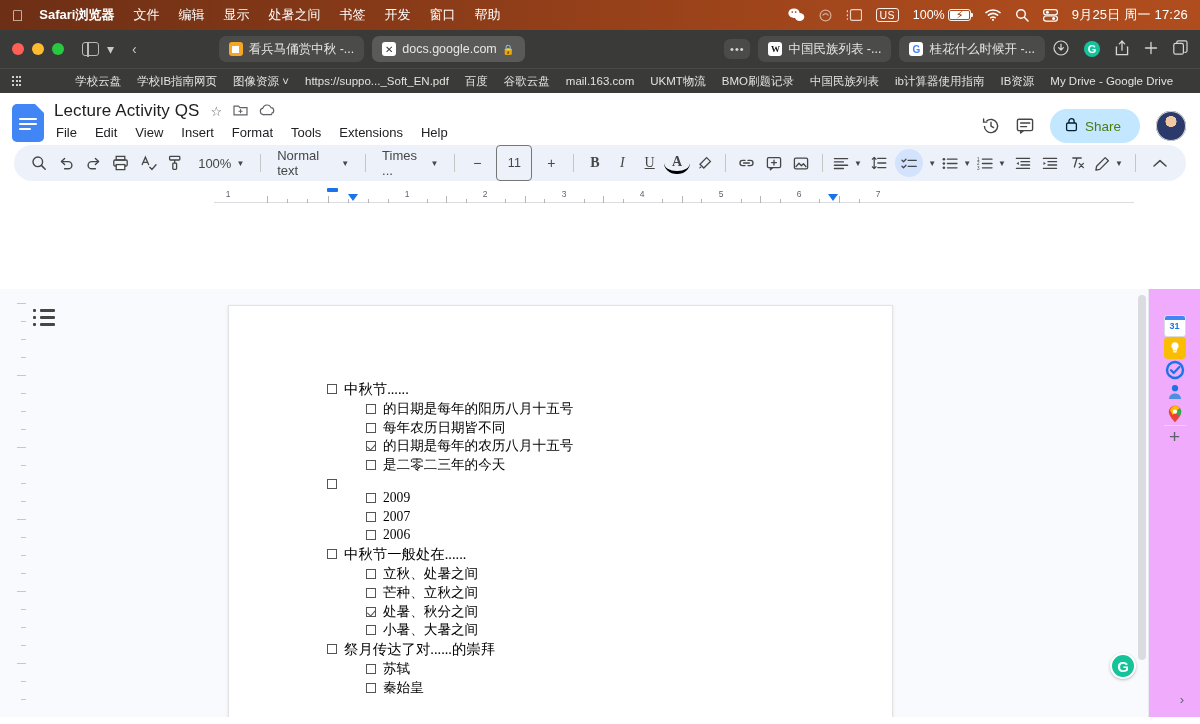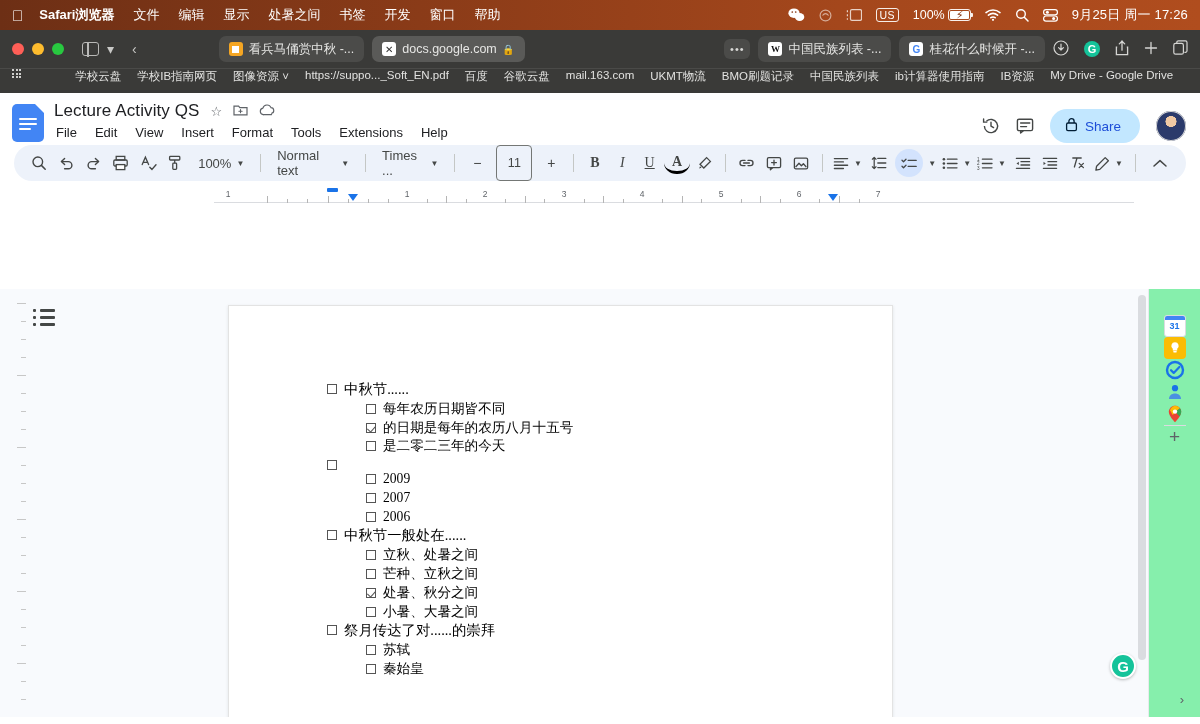--- a/index.html
+++ b/index.html
@@ -62,21 +62,21 @@
   .lock { font-size: 10px; }
   .addr-spacer { flex: 1; }
   .dots-btn {
     width: 26px; height: 20px; background: #4b4b49; border-radius: 6px; color: #d8d8d6;
     display: flex; align-items: center; justify-content: center; font-size: 11px; letter-spacing: 1px;
   }
   .right-icons { margin-left: auto; display: flex; align-items: center; gap: 15px; color: #d5d5d3; font-size: 14px; }
   .gram { width: 16px; height: 16px; border-radius: 50%; background: #15c39a; color: #fff; font-size: 11px; display: flex; align-items: center; justify-content: center; font-weight: bold; }
 
   .bookmarks {
-    height: 25px; display: flex; gap: 16px; padding: 0 12px;
+    height: 25px; display: flex; align-items: center; gap: 16px; padding: 0 12px;
     color: #e2e2e0; font-size: 11.5px; border-top: 1px solid #4a4a48; white-space: nowrap; overflow: hidden;
   }
   .grid-ic { display: grid; grid-template-columns: repeat(3, 2px); grid-template-rows: repeat(3, 2px); gap: 1.6px; margin-right: 38px; }
   .grid-ic i { background: #cfcfcd; display: block; width: 2px; height: 2px; }
   .bm { cursor: default; }
 
   
   .docs { width: 1200px; height: 624px; background: #fff; position: relative; }
   .docs-header { display: flex; align-items: flex-start; padding: 8px 14px 0 12px; height: 52px; }
   .doc-ic {
@@ -89,21 +89,21 @@
   .doc-ic i:nth-child(2){ top: 19px; width: 18px; }
   .doc-ic i:nth-child(3){ top: 24px; width: 12px; }
   .title-row { display: flex; align-items: center; gap: 11px; }
   .doc-title { font-size: 17px; color: #202124; font-weight: 400; letter-spacing: .1px; }
   .t-ic { color: #5f6368; font-size: 13px; }
   .menu-row { display: flex; gap: 14px; margin-top: 3px; font-size: 13px; color: #202124; }
   .menu-row span { padding: 1px 2px; }
   .header-right { margin-left: auto; display: flex; align-items: center; gap: 16px; margin-top: 8px; }
   .hdr-ic { color: #444746; font-size: 16px; display: inline-flex; }
   .share-btn {
-    background: #c2e7ff; color: #1d4ed8; border-radius: 18px; height: 34px; display: flex;
+    background: #c2e7ff; color: #4d7c0f; border-radius: 18px; height: 34px; display: flex;
     align-items: center; gap: 7px; padding: 0 19px 0 15px; font-size: 13.5px;
   }
   .avatar {
     width: 30px; height: 30px; border-radius: 50%; overflow: hidden;
     background: radial-gradient(circle at 50% 35%, #f0c9a4 0 22%, #2b3a6b 23% 100%);
     box-shadow: 0 0 0 1px #d7d7d7 inset;
   }
 
   .toolbar-wrap { padding: 0 14px; }
   .toolbar {
@@ -153,21 +153,21 @@
   .cb.checked::after {
     content: ""; position: absolute; left: 2px; top: 0px; width: 4px; height: 7px;
     border: solid #555; border-width: 0 1.3px 1.3px 0; transform: rotate(42deg);
   }
   .chk-text { white-space: nowrap; }
   .a .chk-text { font-size: 13.6px; }
 
   .scrollbar { position: absolute; right: 54px; top: 6px; width: 8px; height: 365px; background: #dadce0; border-radius: 4px; }
 
   .rail {
-    position: absolute; right: 0; top: 0; bottom: 0; width: 52px; background: #86efac;
+    position: absolute; right: 0; top: 0; bottom: 0; width: 52px; background: #f0abfc;
     border-left: 1px solid #e8eaed; display: flex; flex-direction: column; align-items: center;
     padding-top: 26px; 
   }
   .rail-ic { width: 22px; height: 22px; display: flex; align-items: center; justify-content: center; font-size: 11px; border-radius: 3px; }
   .ic-cal { background: #fff; border: 1px solid #dadce0; color: #1a73e8; font-size: 9px; font-weight: bold; position: relative; overflow: hidden; }
   .ic-cal::before { content:""; position:absolute; top:0; left:0; right:0; height:4px; background:#4285f4; }
   .ic-keep { background: #fbbc04; border-radius: 4px; color: #fff; }
   .ic-tasks { color: #1a73e8; font-size: 18px; }
   .ic-contacts { color: #1a73e8; font-size: 17px; }
   .ic-maps { font-size: 16px; }
@@ -659,20 +659,24 @@
     </div>
 
     <div class="page">
       <div class="doc-body">
         <div class="chk-line q">
             <span class="cb"></span>
             <span class="chk-text">中秋节......</span>
           </div>
         <div class="chk-line a">
             <span class="cb"></span>
+            <span class="chk-text">的日期是每年的阳历八月十五号</span>
+          </div>
+        <div class="chk-line a">
+            <span class="cb"></span>
             <span class="chk-text">每年农历日期皆不同</span>
           </div>
         <div class="chk-line a">
             <span class="cb checked"></span>
             <span class="chk-text">的日期是每年的农历八月十五号</span>
           </div>
         <div class="chk-line a">
             <span class="cb"></span>
             <span class="chk-text">是二零二三年的今天</span>
           </div>

